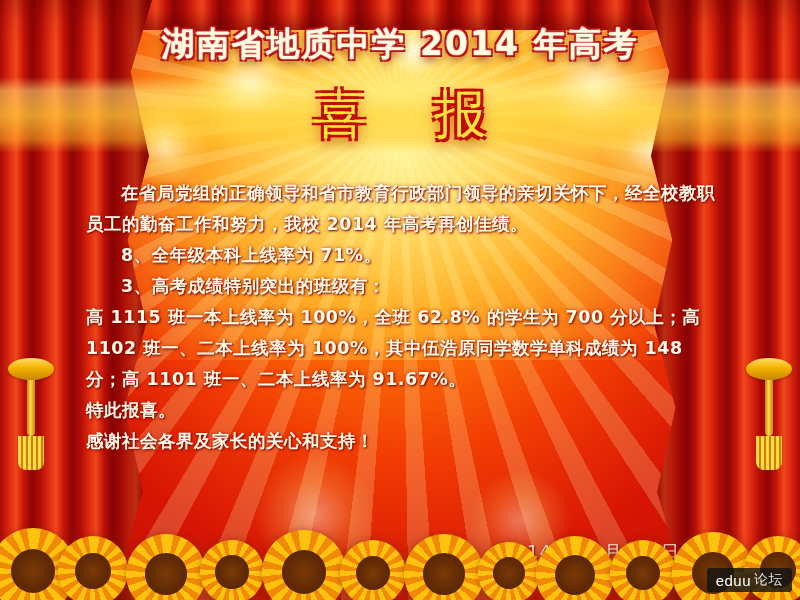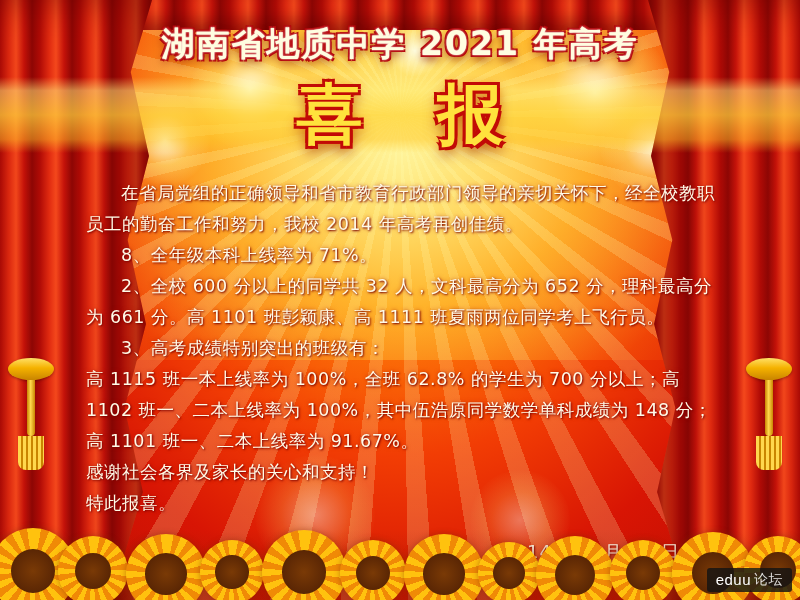--- a/index.html
+++ b/index.html
@@ -129,22 +129,22 @@
   .xibao-band {
     margin-top: 10px;
     height: 76px;
     background: linear-gradient(180deg, rgba(255,244,150,.0) 0%, rgba(255,236,120,.55) 18%, rgba(255,214,60,.72) 50%, rgba(255,200,40,.5) 82%, rgba(255,200,40,0) 100%);
     display: flex;
     align-items: center;
     justify-content: center;
   }
   .xibao {
     font-family: "DejaVu Sans", sans-serif;
-    font-size: 66px;
-    font-weight: bold;
+    font-size: 52px;
+    font-weight: normal;
     letter-spacing: 26px;
     padding-left: 26px;
     color: #ffe23c;
     text-shadow:
       3px 3px 0 #c20b06,
       -3px 3px 0 #c20b06,
       3px -3px 0 #c20b06,
       -3px -3px 0 #c20b06,
       0 0 10px rgba(255,140,0,.9),
       0 7px 14px rgba(120,0,0,.7);
@@ -156,21 +156,21 @@
     top: 178px;
     left: 86px;
     width: 630px;
     font-family: "DejaVu Sans", sans-serif;
     font-size: 17.5px;
     line-height: 31px;
     color: #fffbe8;
     text-shadow: 1px 1px 2px rgba(120,0,0,.95), 0 0 4px rgba(160,10,0,.6);
     letter-spacing: .5px;
   }
-  .body-text p { margin: 0; }
+  .body-text p { margin: 0; font-weight: bold; }
   .indent { text-indent: 2em; }
 
   .date-line {
     position: absolute;
     right: 120px;
     top: 540px;
     font-family: "DejaVu Sans", sans-serif;
     font-size: 18px;
     color: #fffbe8;
     text-shadow: 1px 1px 2px rgba(120,0,0,.95);
@@ -216,21 +216,21 @@
     right: 8px;
     bottom: 8px;
     background: rgba(20,20,20,.82);
     color: #fff;
     padding: 3px 9px;
     border-radius: 3px;
     font-family: "Liberation Sans", sans-serif;
     font-size: 15px;
     letter-spacing: .5px;
     display: flex;
-    align-items: flex-start;
+    align-items: center;
     gap: 3px;
   }
   .watermark .sub { font-size: 14px; opacity: .85; }
 </style>
 </head>
 <body>
 
 <div id="poster">
 
   <div class="glow-top"></div>
@@ -253,34 +253,33 @@
     <div class="cord"></div>
     <div class="fringe"></div>
   </div>
   <div class="tassel right">
     <div class="knot"></div>
     <div class="cord"></div>
     <div class="fringe"></div>
   </div>
 
   <div class="header-wrap">
-    <div class="school-title">湖南省地质中学 2021 年高考</div>
+    <div class="school-title">湖南省地质中学 2014 年高考</div>
     <div class="xibao-band">
       <div class="xibao">喜    报</div>
     </div>
   </div>
 
   <div class="body-text">
     <p class="indent">在省局党组的正确领导和省市教育行政部门领导的亲切关怀下，经全校教职员工的勤奋工作和努力，我校 2014 年高考再创佳绩。</p>
     <p class="indent">8、全年级本科上线率为 71%。</p>
-    <p class="indent">2、全校 600 分以上的同学共 32 人，文科最高分为 652 分，理科最高分为 661 分。高 1101 班彭颖康、高 1111 班夏雨两位同学考上飞行员。</p>
     <p class="indent">3、高考成绩特别突出的班级有：</p>
     <p>高 1115 班一本上线率为 100%，全班 62.8% 的学生为 700 分以上；高 1102 班一、二本上线率为 100%，其中伍浩原同学数学单科成绩为 148 分；高 1101 班一、二本上线率为 91.67%。</p>
+    <p>特此报喜。</p>
     <p>感谢社会各界及家长的关心和支持！</p>
-    <p>特此报喜。</p>
   </div>
 
   <div class="date-line">2014 年 6 月 26 日</div>
 
   <div class="flower-band">
     <div class="leafhaze"></div>
     <div class="flower" style="left:-10px; width:86px; height:86px;">
         <div class="petals"></div>
         <div class="core"></div>
       </div>

